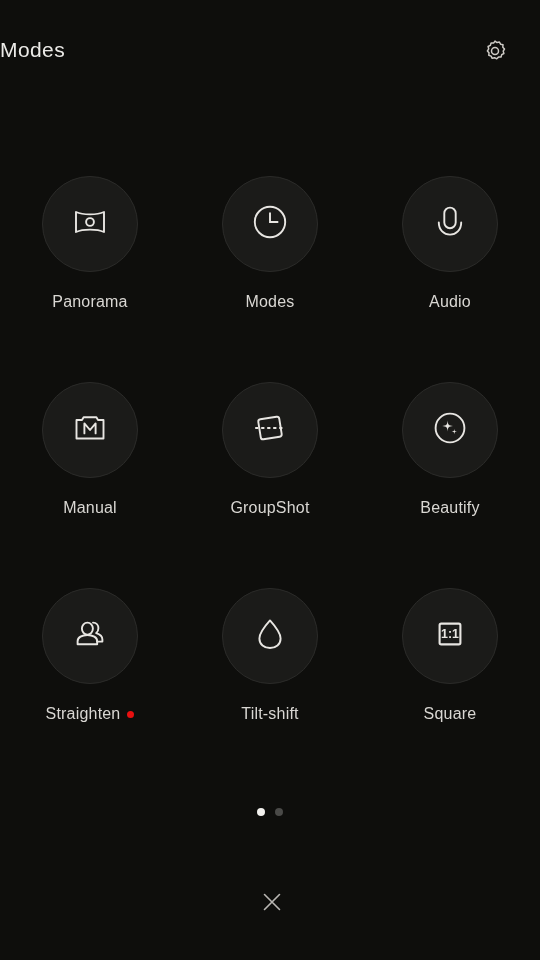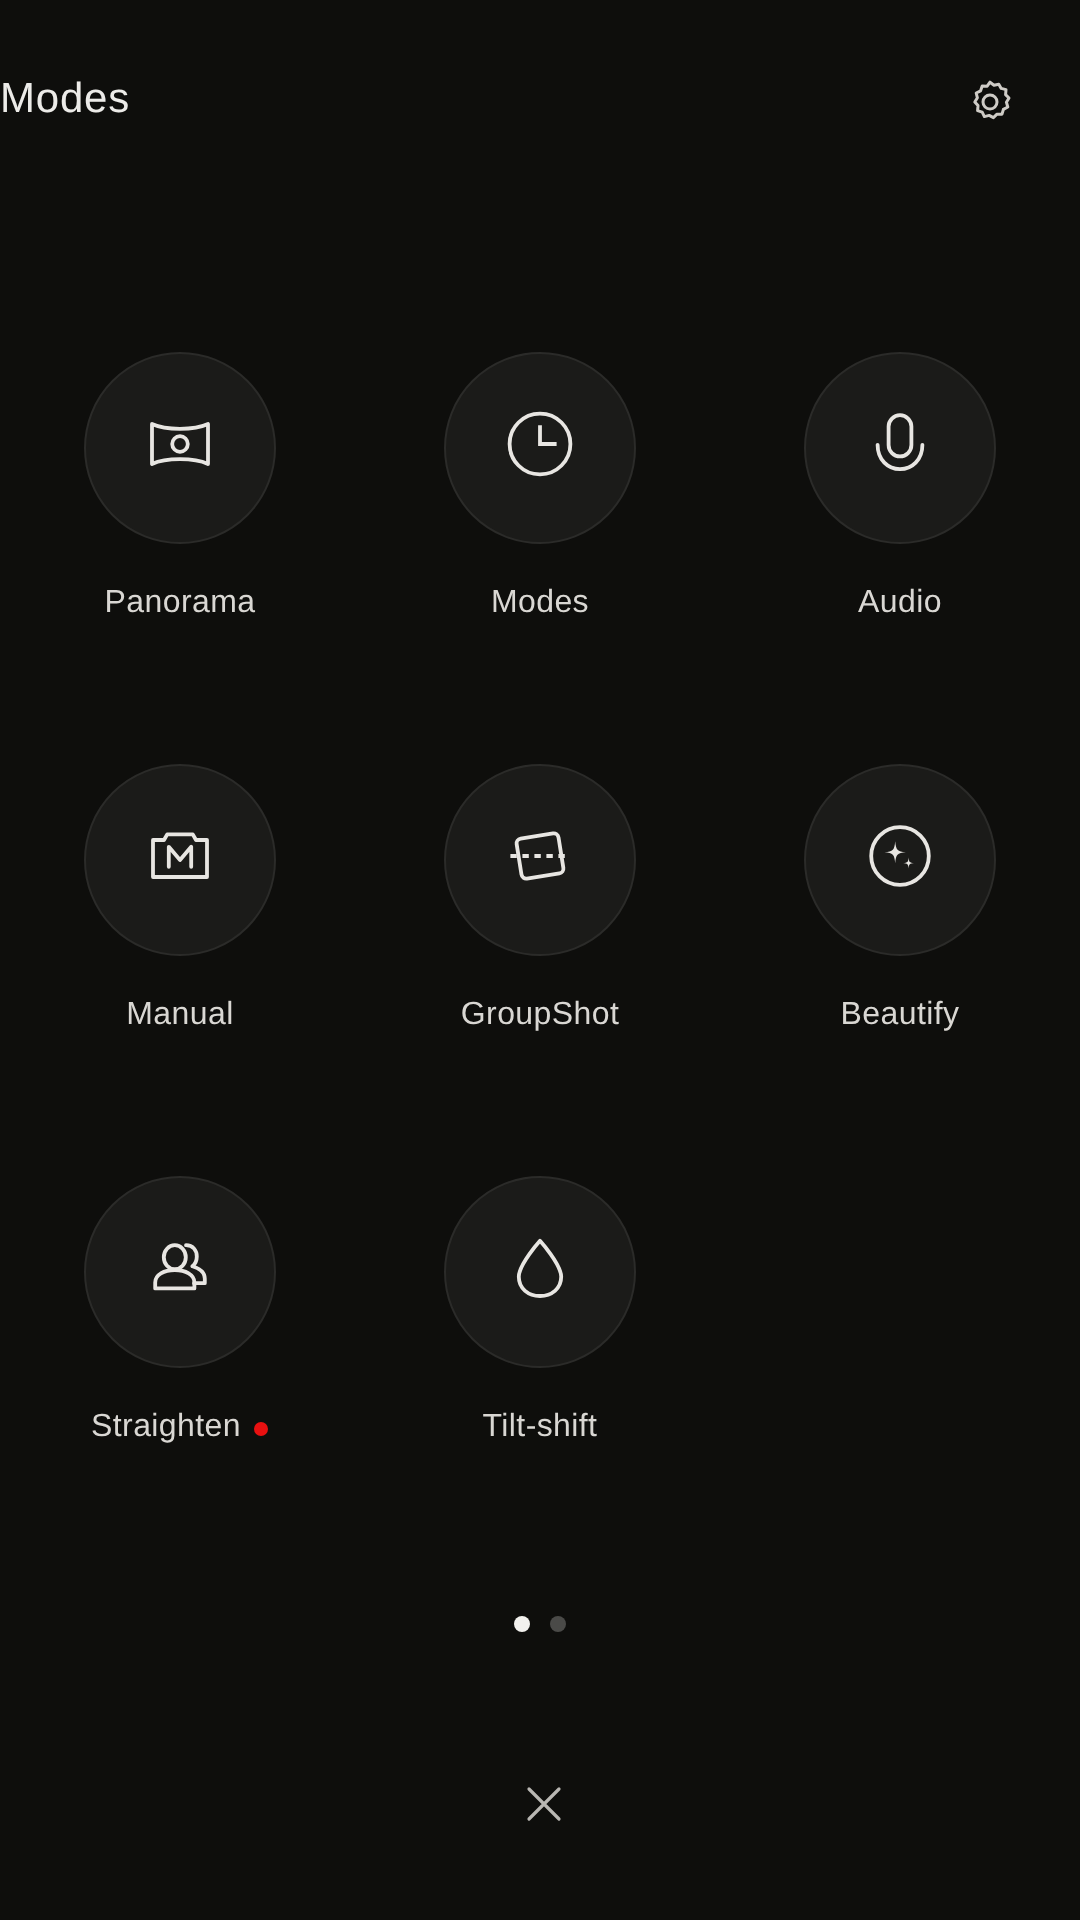--- a/index.html
+++ b/index.html
@@ -231,20 +231,33 @@
           <svg width="46" height="46" viewBox="0 0 46 46" fill="none">
             <path d="M23 9.4 C23 9.4, 33.6 21.2, 33.6 27.4 C33.6 33.3, 28.8 37.0, 23 37.0 C17.2 37.0, 12.4 33.3, 12.4 27.4 C12.4 21.2, 23 9.4, 23 9.4 Z" stroke="#e8e6e2" stroke-width="1.9" stroke-linejoin="round"></path>
           </svg>
         </span>
       </div>
       <div class="mode-label-row">
         <span class="mode-label">Tilt-shift</span>
       </div>
     </div>
 
+    <div class="mode-item">
+      <div class="mode-circle">
+        <span>
+          <svg width="46" height="46" viewBox="0 0 46 46" fill="none">
+            <rect x="12.6" y="12.6" width="20.8" height="20.8" rx="1.6" stroke="#e8e6e2" stroke-width="2.1"></rect>
+            <text x="23" y="27.4" text-anchor="middle" font-family="Liberation Sans, sans-serif" font-size="12.4" font-weight="bold" fill="#e8e6e2">1:1</text>
+          </svg>
+        </span>
+      </div>
+      <div class="mode-label-row">
+        <span class="mode-label">Square</span>
+      </div>
+    </div>
 
   </div>
 
   <div id="page-dots">
     <span class="page-dot active"></span>
     <span class="page-dot"></span>
   </div>
 
   <div id="close-button">
     <span>

